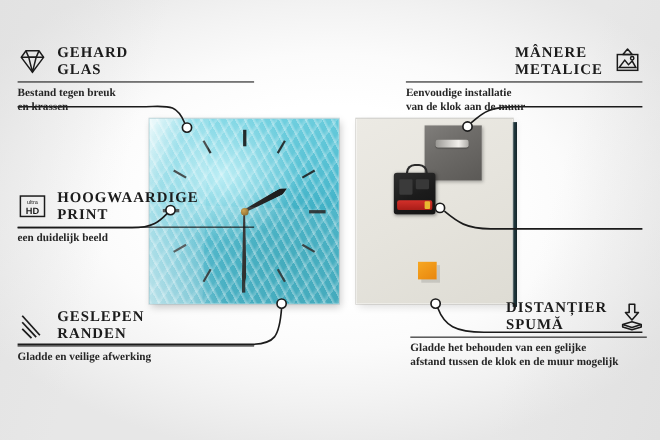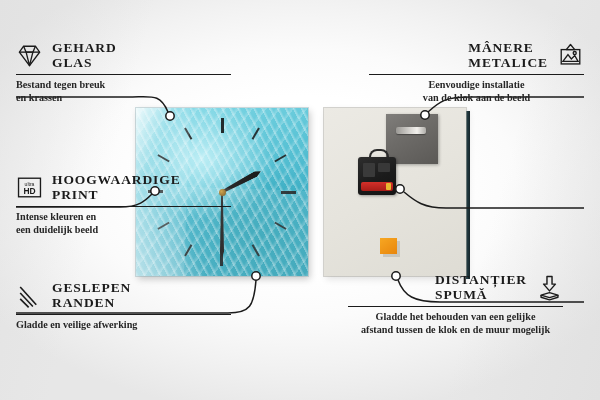--- a/index.html
+++ b/index.html
@@ -107,21 +107,21 @@
     font-family:"Liberation Serif", serif;
     font-size:13.5px;line-height:15px;font-weight:700;letter-spacing:.9px;
     color:#1b1b1b;text-transform:uppercase;
   }
   .callout.right .ttl{text-align:left;}
   .rule{height:1.3px;background:#1b1b1b;margin:4px 0 4px;}
   .desc{
     font-family:"Liberation Serif", serif;
     font-size:10.2px;line-height:12.4px;color:#262626;font-weight:bold;
   }
-  .callout.right .desc{text-align:center;}
+  .callout.right .desc{text-align:left;}
   .ico{width:27px;height:27px;flex:0 0 27px;display:block;}
   .ico svg{display:block;width:27px;height:27px;}
 
   
   #leaders{position:absolute;inset:0;width:600px;height:400px;pointer-events:none;}
 </style>
 </head>
 <body>
 
 <div id="stage">
@@ -239,21 +239,20 @@
           <text x="16" y="14" font-family="Liberation Sans, sans-serif" font-size="6" text-anchor="middle" fill="#1b1b1b">ultra</text>
           <text x="16" y="24" font-family="Liberation Sans, sans-serif" font-size="10" font-weight="bold" text-anchor="middle" fill="#1b1b1b">HD</text>
         </svg>
       </span>
       <span>
         <div class="ttl">HOOGWAARDIGE</div>
         <div class="ttl">PRINT</div>
       </span>
     </div>
     <div class="rule"></div>
-    <div class="desc">Intense kleuren en</div>
     <div class="desc">een duidelijk beeld</div>
   </div>
 
   <div class="callout left" style="left:16px;top:280px;">
     <div class="row">
       <span class="ico">
         <svg viewBox="0 0 32 32">
             <g stroke="#1b1b1b" stroke-width="1.9" fill="none">
           <path d="M5 6 L24 27"></path>
               <path d="M5 13 L20 29"></path>
@@ -282,25 +281,25 @@
           <rect x="5" y="9" width="22" height="17"></rect>
           <path d="M16 3 L11 9 H21 Z" stroke-linejoin="round"></path>
           <path d="M7 23 L13 15 L17 20 L21 16 L25 23 Z"></path>
           <circle cx="21" cy="13" r="1.8"></circle>
         </g>
           </svg>
       </span>
     </div>
     <div class="rule"></div>
     <div class="desc">Eenvoudige installatie</div>
-    <div class="desc">van de klok aan de beeld</div>
-  </div>
-
-
-  <div class="callout right" style="left:348px;top:272px;width:215px;">
+    <div class="desc">van de klok aan de muur</div>
+  </div>
+
+
+  <div class="callout right" style="left:373px;top:272px;width:215px;">
     <div class="row">
       <span>
         <div class="ttl">DISTANȚIER</div>
         <div class="ttl">SPUMĂ</div>
       </span>
       <span class="ico">
         <svg viewBox="0 0 32 32">
             <g fill="none" stroke="#1b1b1b" stroke-width="1.7" stroke-linejoin="round">
           <path d="M13 3 h6 v9 h4 l-7 8 l-7 -8 h4 Z"></path>
           <path d="M16 22 l10 3 l-10 3 l-10 -3 Z"></path>

